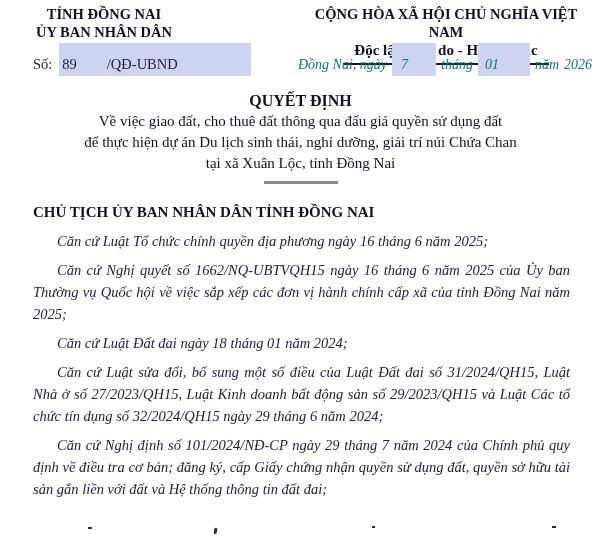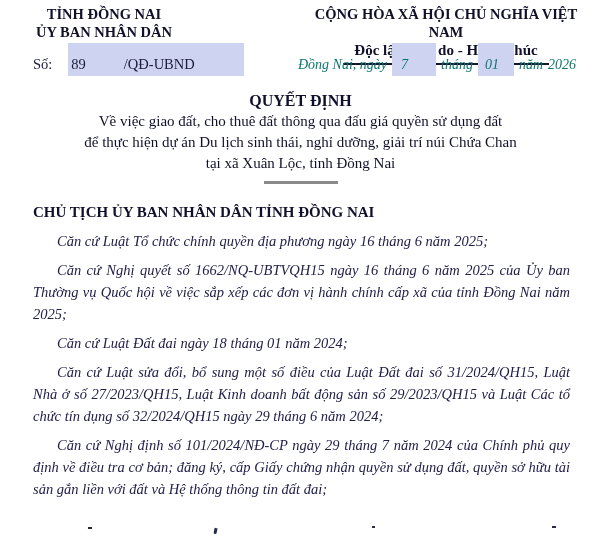--- a/index.html
+++ b/index.html
@@ -20,36 +20,36 @@
     text-align:center; color:#10102a;
   }
   .hdr-right .l1{ font-weight:bold; font-size:14.5px; line-height:18px; }
   .hdr-right .l2{ font-weight:bold; font-size:15px; line-height:19px; }
   .hdr-right .uline{ width:206px; height:2px; background:#15152e; margin:3px auto 0 auto; }
   
   .so-line{
     position:absolute; left:33px; top:43px; height:33px;
     display:flex; align-items:flex-end; font-size:14.5px; color:#1b1b3c;
   }
-  .so-line .label{ padding-bottom:3px; margin-right:16px; }
+  .so-line .label{ padding-bottom:3px; margin-right:7px; }
   .field{
     background:#cfd3f2; height:33px; display:inline-flex; align-items:flex-end;
     box-sizing:border-box;
   }
-  .num-field{ width:176px; padding:0 0 3px 3px;gap:8px; }
+  .num-field{ width:192px; padding:0 0 3px 3px; }
   .num-field .suffix{ margin-left:30px; }
   .date-line{
     position:absolute; left:298px; top:43px; height:33px;
     display:flex; align-items:flex-end;
     font-style:italic; font-size:14px; color:#0f766e; white-space:nowrap;
   }
   .date-line > span{ padding-bottom:3px; }
   .date-line .gap{ width:5px; }
   .day-field{ width:44px; padding:0 0 3px 9px; font-style:italic; }
-  .month-field{ width:36px; padding:0 0 3px 7px; font-style:italic; }
+  .month-field{ width:52px; padding:0 0 3px 7px; font-style:italic; }
   
   .title-block{
     position:absolute; left:33px; top:91px; width:535px; text-align:center;
     color:#10102a;
   }
   .title-block .main{ font-weight:bold; font-size:16px; line-height:20px; }
   .title-block .sub{ font-weight:normal; font-size:15px; line-height:21px; }
   .title-sep{ width:74px; height:2.5px; background:#8a8a8a; margin:7px auto 0 auto; }
   .authority{
     position:absolute; left:33px; top:204px; width:535px; 

